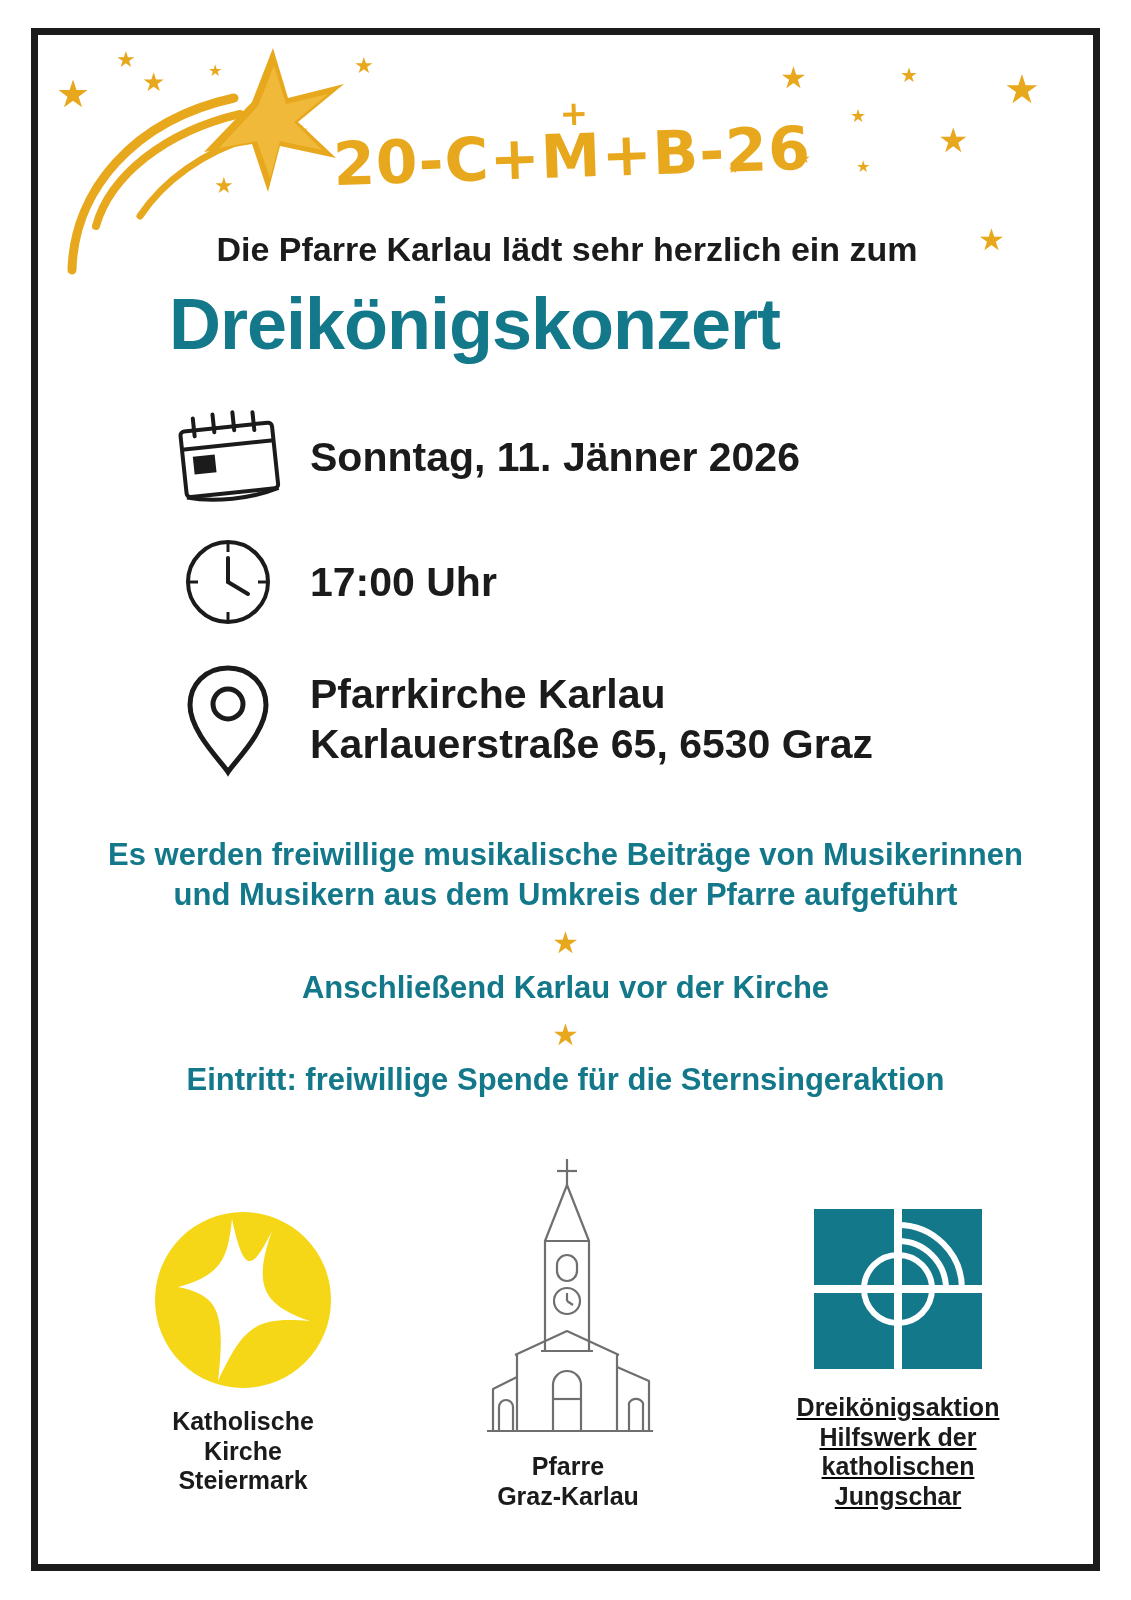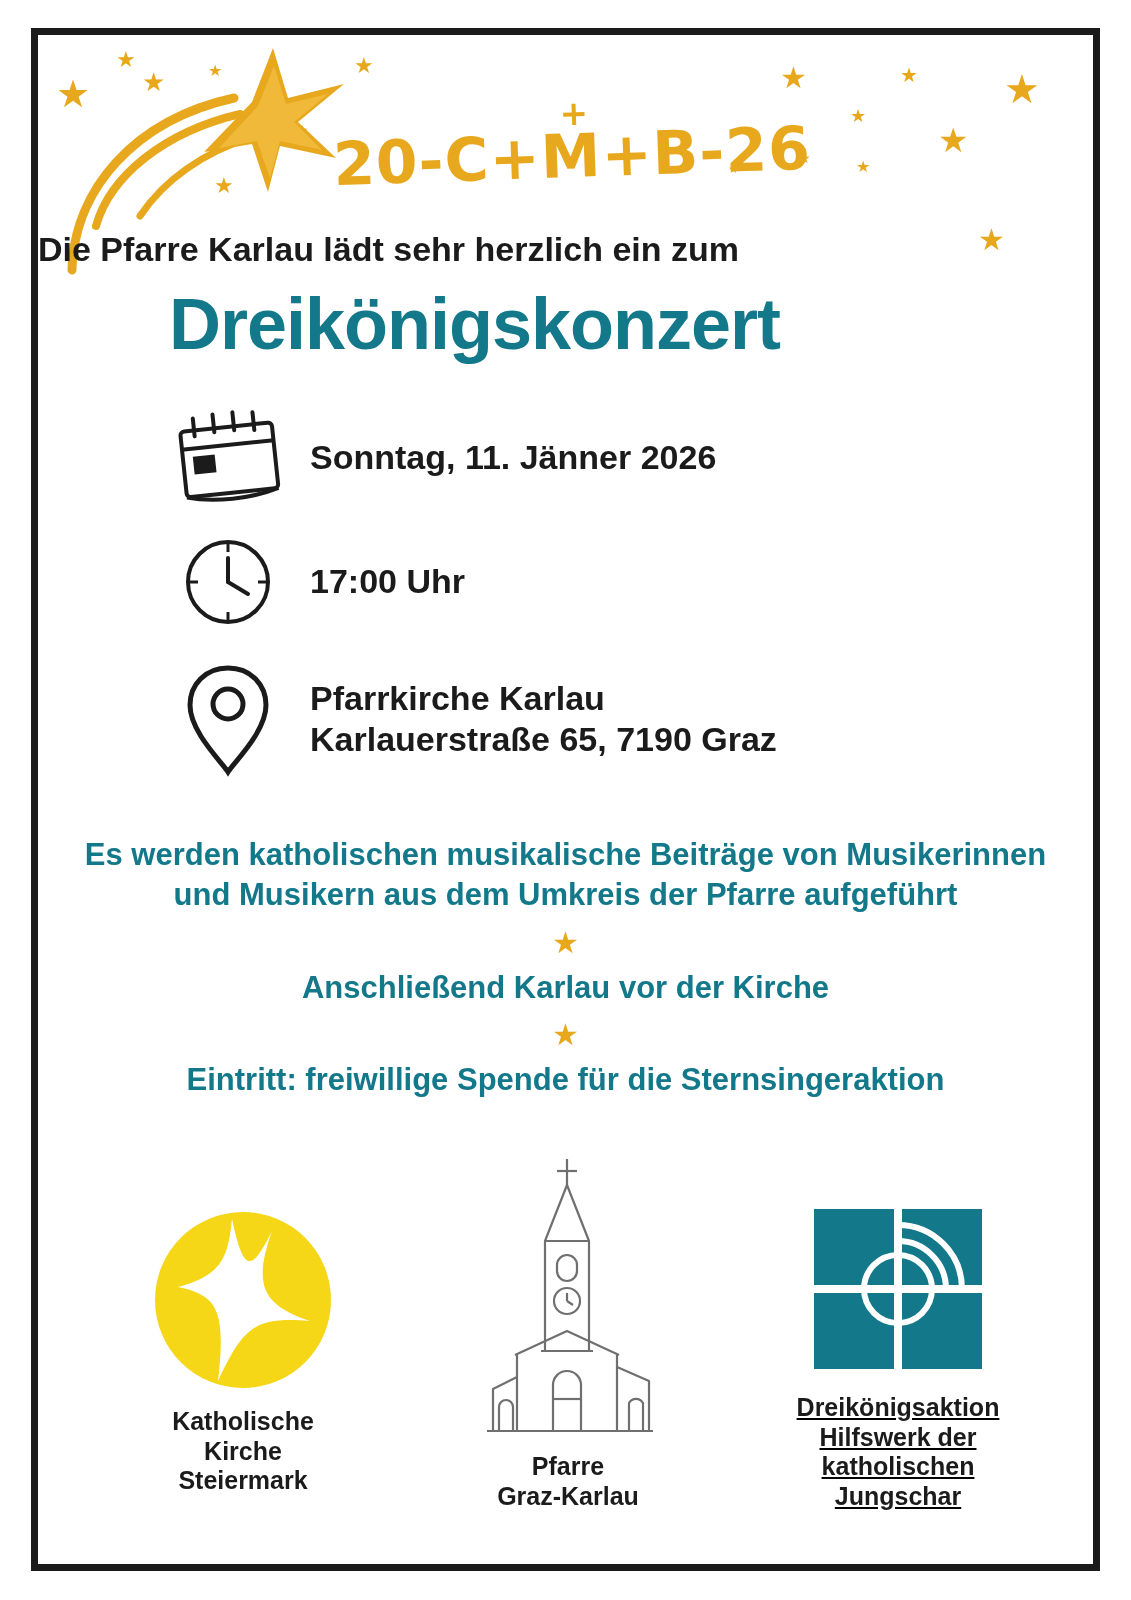--- a/index.html
+++ b/index.html
@@ -78,20 +78,21 @@
     font-weight: bold;
     color: #e8a81d;
   }
 
   
   .lead {
     position: absolute;
     left: 0;
     top: 195px;
     width: 1058px;
+    text-align: center;
     font-size: 34px;
     font-weight: bold;
     color: #1b1b1b;
   }
   .title {
     position: absolute;
     left: 0;
     top: 248px;
     width: 873px;
     text-align: center;
@@ -114,21 +115,21 @@
     margin-bottom: 22px;
   }
   .info-icon {
     width: 120px;
     min-width: 120px;
     display: flex;
     justify-content: center;
     align-items: center;
   }
   .info-text {
-    font-size: 34px;
+    font-size: 41px;
     font-weight: bold;
     color: #1b1b1b;
     line-height: 1.22;
     padding-left: 22px;
   }
 
   
   .body-block {
     position: absolute;
     left: 0;
@@ -252,28 +253,28 @@
 
       <div class="info-row">
         <div class="info-icon">
           <svg width="100" height="130" viewBox="0 0 100 130">
             <path d="M50 14 C 27 14, 12 31, 12 51 C 12 78, 44 108, 50 118 C 56 108, 88 78, 88 51 C 88 31, 73 14, 50 14 Z" fill="#ffffff" stroke="#1b1b1b" stroke-width="5"></path>
             <circle cx="50" cy="50" r="15" fill="#ffffff" stroke="#1b1b1b" stroke-width="5"></circle>
           </svg>
         </div>
         <div class="info-text">
           <div>Pfarrkirche Karlau</div>
-          <div>Karlauerstraße 65, 7190 Graz</div>
+          <div>Karlauerstraße 65, 6530 Graz</div>
         </div>
       </div>
 
     </div>
 
     <div class="body-block">
-      <div class="body-line">Es werden katholischen musikalische Beiträge von Musikerinnen</div>
+      <div class="body-line">Es werden freiwillige musikalische Beiträge von Musikerinnen</div>
       <div class="body-line">und Musikern aus dem Umkreis der Pfarre aufgeführt</div>
       <div class="sep-star">★</div>
       <div class="body-line">Anschließend Karlau vor der Kirche</div>
       <div class="sep-star">★</div>
       <div class="body-line">Eintritt: freiwillige Spende für die Sternsingeraktion</div>
     </div>
 
     <div class="logos">
 
       <div class="logo logo1">

